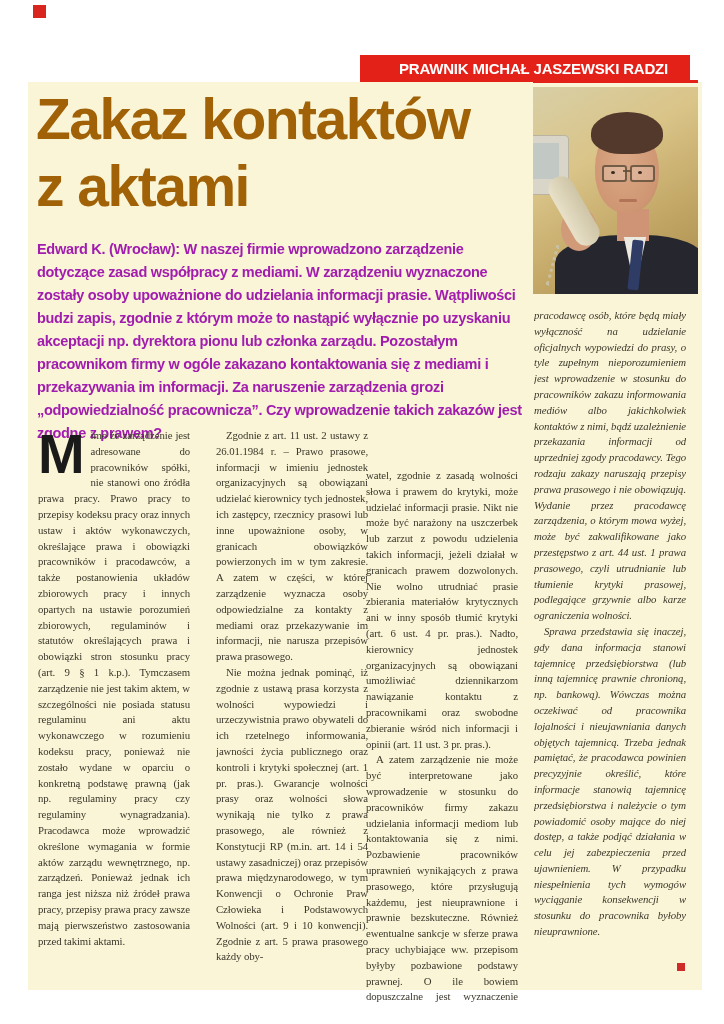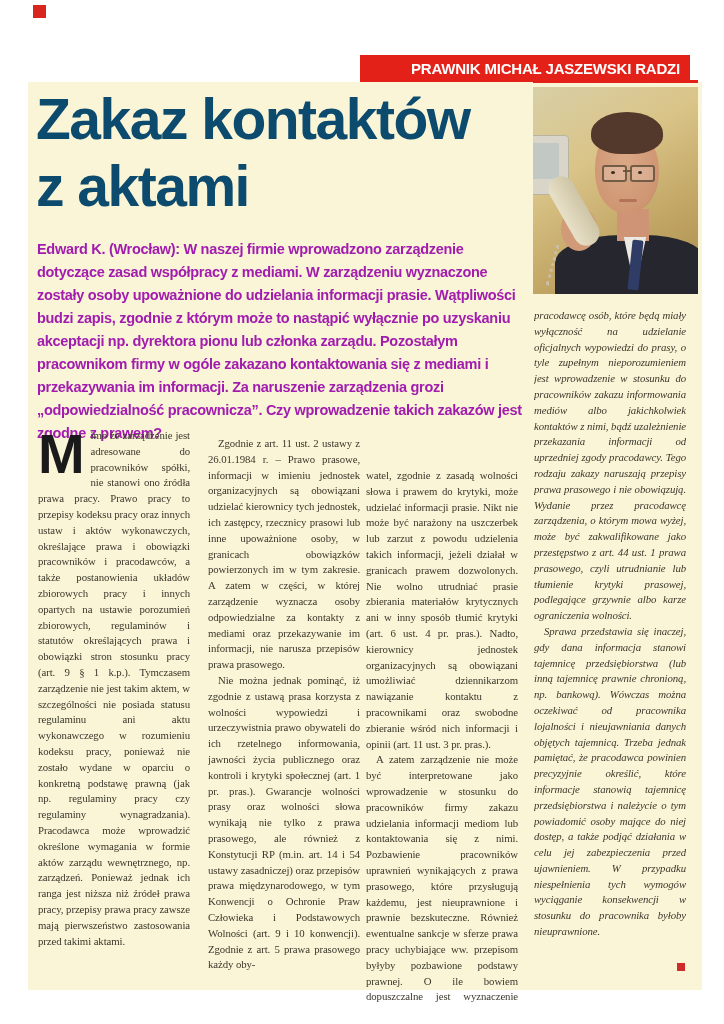--- a/index.html
+++ b/index.html
@@ -1,23 +1,23 @@
 <!DOCTYPE html>
 <html lang="pl"><head>
 <meta charset="utf-8">
 <style>
   html,body{margin:0;padding:0;background:#ffffff;}
   .canvas{position:relative;width:724px;height:1024px;background:#ffffff;overflow:hidden;}
   .page-bg{position:absolute;left:28px;top:82px;width:674px;height:908px;background:#f9f5d6;}
   .corner-mark{position:absolute;left:33px;top:5px;width:13px;height:13px;background:#d8251d;}
   .masthead{position:absolute;left:360px;top:55px;width:330px;height:27px;background:#e32119;
             color:#ffffff;font:bold 15px/27px "Liberation Sans",sans-serif;
-            text-align:right;padding-right:10px;box-sizing:border-box;letter-spacing:-0.2px;}
+            text-align:right;padding-right:22px;box-sizing:border-box;letter-spacing:-0.2px;}
   .headline{position:absolute;left:36px;top:86px;width:500px;
-            font:bold 57px/67px "Liberation Sans",sans-serif;color:#0c4a6e;letter-spacing:-1.5px;}
+            font:bold 57px/67px "Liberation Sans",sans-serif;color:#a16207;letter-spacing:-1.5px;}
   .lead{position:absolute;left:37px;top:238px;width:488px;
         font:bold 14.5px/23px "Liberation Sans",sans-serif;color:#a21caf;letter-spacing:-0.3px;}
   
   .photo-line{position:absolute;left:533px;top:80px;width:165px;height:3px;background:#e32119;}
   .photo{position:absolute;left:533px;top:87px;width:165px;height:207px;overflow:hidden;
          background:linear-gradient(150deg,#d8cfa6 0%,#dac488 35%,#c0a463 70%,#a98c4e 100%);}
   .photo *{position:absolute;}
   .ph-monitor{left:-8px;top:48px;width:42px;height:58px;background:#d9d6c9;border:1px solid #b9b49f;border-radius:4px;}
   .ph-screen{left:0;top:56px;width:26px;height:36px;background:#c2c9c4;}
   .ph-suit{left:22px;top:148px;width:150px;height:62px;background:#26262e;border-radius:45% 40% 0 0;}
@@ -37,21 +37,21 @@
   .ph-phone{left:28px;top:86px;width:26px;height:76px;border-radius:13px;transform:rotate(-30deg);
             background:linear-gradient(90deg,#e8e1c8,#cec4a6);}
   .ph-cord{left:18px;top:158px;width:8px;height:42px;border-left:3px dotted #cabfa0;transform:rotate(15deg);}
   
   .col{position:absolute;width:152px;overflow:hidden;text-align:justify;
        font-family:"Liberation Serif",serif;font-size:10.8px;line-height:15.8px;
        color:#3b372c;letter-spacing:-0.1px;}
   .col p{margin:0;}
   .ind{text-indent:10px;}
   #col1{left:38px;top:428px;height:542px;}
-  #col2{left:208px;top:428px;height:542px;margin-top:8px;}
+  #col2{left:216px;top:428px;height:542px;}
   #col3{left:366px;top:428px;height:542px;margin-top:40px;}
   #col4{left:534px;top:308px;height:670px;font-style:italic;}
   .dropcap{float:left;font:bold 56px/46px "Liberation Sans",sans-serif;color:#1a1a1a;margin:3px 6px 0 0;}
   .endmark{position:absolute;left:677px;top:963px;width:8px;height:8px;background:#cf2b28;}
 </style>
 </head>
 <body>
 
 <div class="canvas">
   <div class="page-bg"></div>

